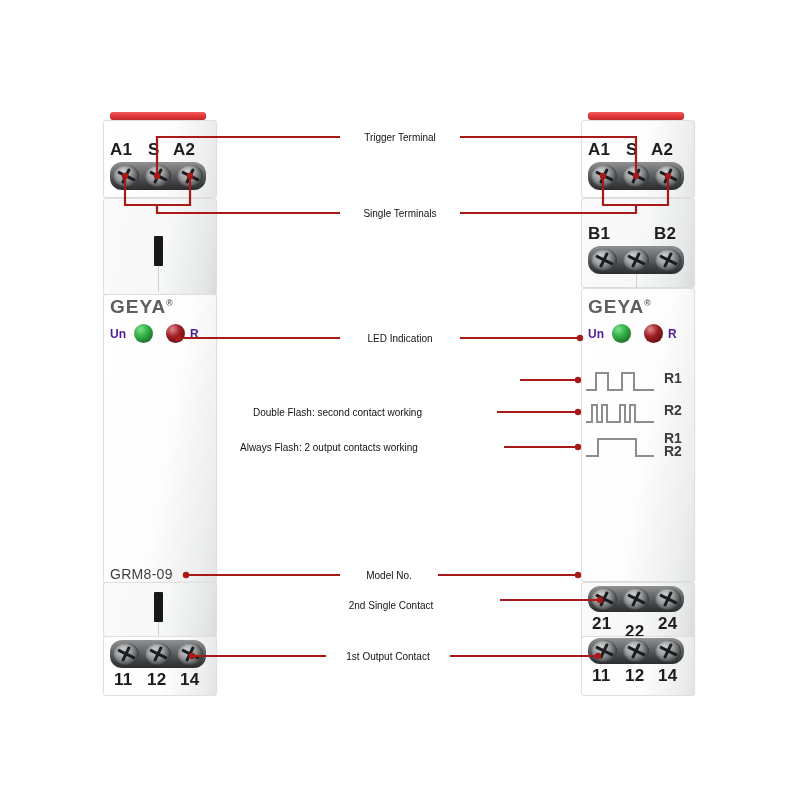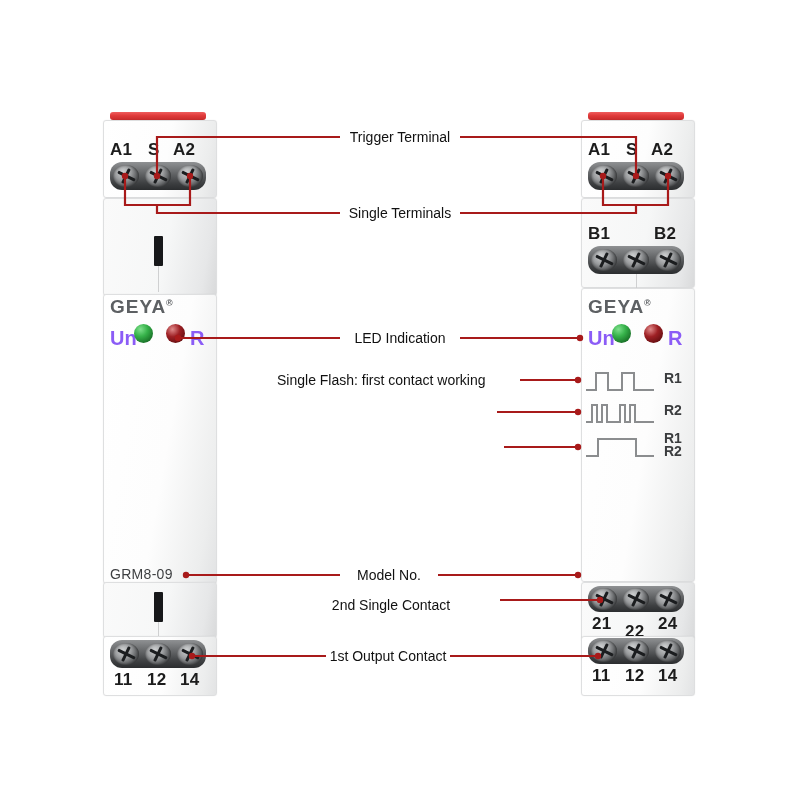--- a/index.html
+++ b/index.html
@@ -53,32 +53,32 @@
   .clip-line{position:absolute;width:1px;background:#cfd0d1;}
 
   
   .brand{position:absolute;font-size:19px;font-weight:700;color:#5d6063;letter-spacing:1px;}
   .brand .reg{font-size:9px;vertical-align:super;}
   .led{
     position:absolute;width:19px;height:19px;border-radius:50%;
   }
   .led.green{background:radial-gradient(circle at 34% 28%, #7fe08d 0%, #36b24a 38%, #1d7a2c 72%, #0e4a19 100%);}
   .led.red{background:radial-gradient(circle at 34% 28%, #e08a8a 0%, #9e2024 40%, #6d1114 74%, #3d0809 100%);}
-  .led-text{position:absolute;font-size:20px;font-weight:700;color:#8b5cf6;}
+  .led-text{position:absolute;font-size:12px;font-weight:700;color:#4c1d95;}
 
   
   .wave-row{position:absolute;}
   .wave-label{
     position:absolute;font-size:14px;font-weight:700;color:#3a3c3e;line-height:13px;
     white-space:pre-line;
   }
 
   
   .ann-label{
-    position:absolute;font-size:14px;color:#111;white-space:nowrap;
+    position:absolute;font-size:10px;color:#111;white-space:nowrap;
     transform:translateY(-50%);
   }
   .ann-label.center{transform:translate(-50%,-50%);}
   svg.leaders{position:absolute;left:0;top:0;width:800px;height:800px;overflow:visible;}
   svg.leaders line,svg.leaders polyline{stroke:#a81a1a;stroke-width:2.2;fill:none;}
   svg.leaders circle{fill:#a81a1a;}
 </style>
 </head>
 <body>
 
@@ -256,23 +256,24 @@
     <line x1="598" y1="656" x2="450" y2="656"></line>
     <circle cx="598" cy="656" r="3.2"></circle>
   </svg>
 
   <div class="ann-label center" style="left:400px;top:137px;">Trigger Terminal</div>
 
   <div class="ann-label center" style="left:400px;top:213px;">Single Terminals</div>
 
   <div class="ann-label center" style="left:400px;top:338px;">LED Indication</div>
 
-  <div class="ann-label" style="left:277px;top:380px;">Single Flash: first contact working</div>
-
-
+
+  <div class="ann-label" style="left:253px;top:412px;">Double Flash: second contact working</div>
+
+  <div class="ann-label" style="left:240px;top:447px;">Always Flash: 2 output contacts working</div>
 
   <div class="ann-label center" style="left:389px;top:575px;">Model No.</div>
 
   <div class="ann-label center" style="left:391px;top:605px;">2nd Single Contact</div>
 
   <div class="ann-label center" style="left:388px;top:656px;">1st Output Contact</div>
 
 </div>
 
 </body></html>

